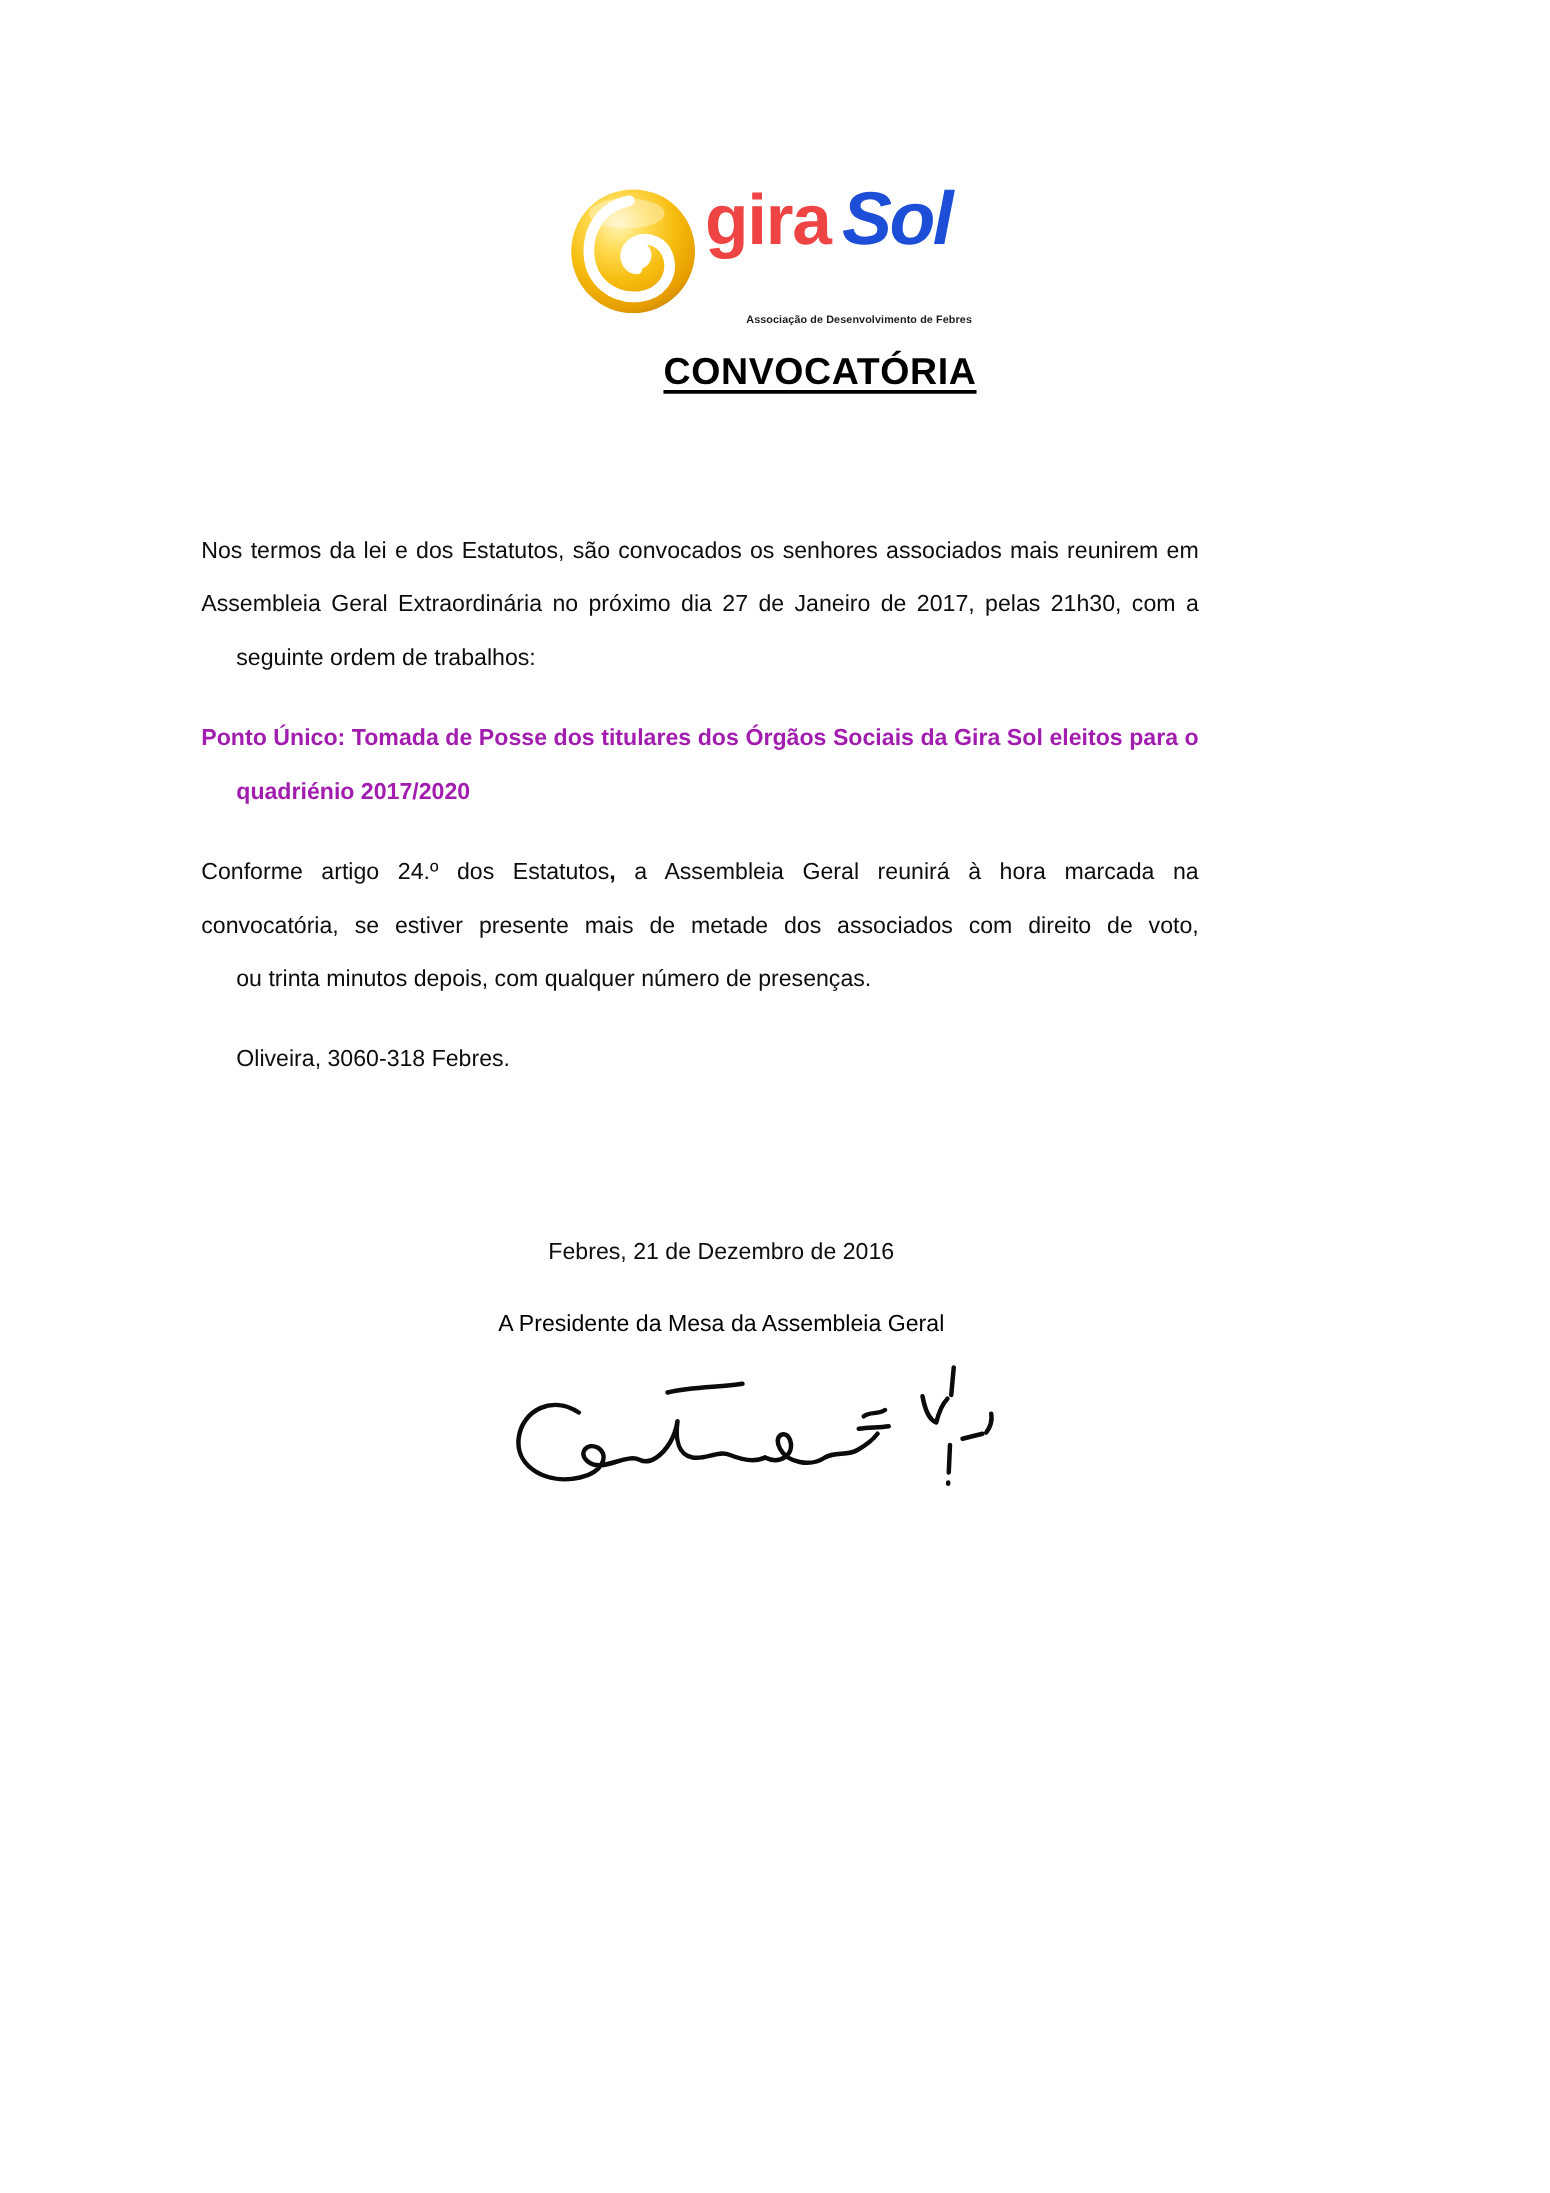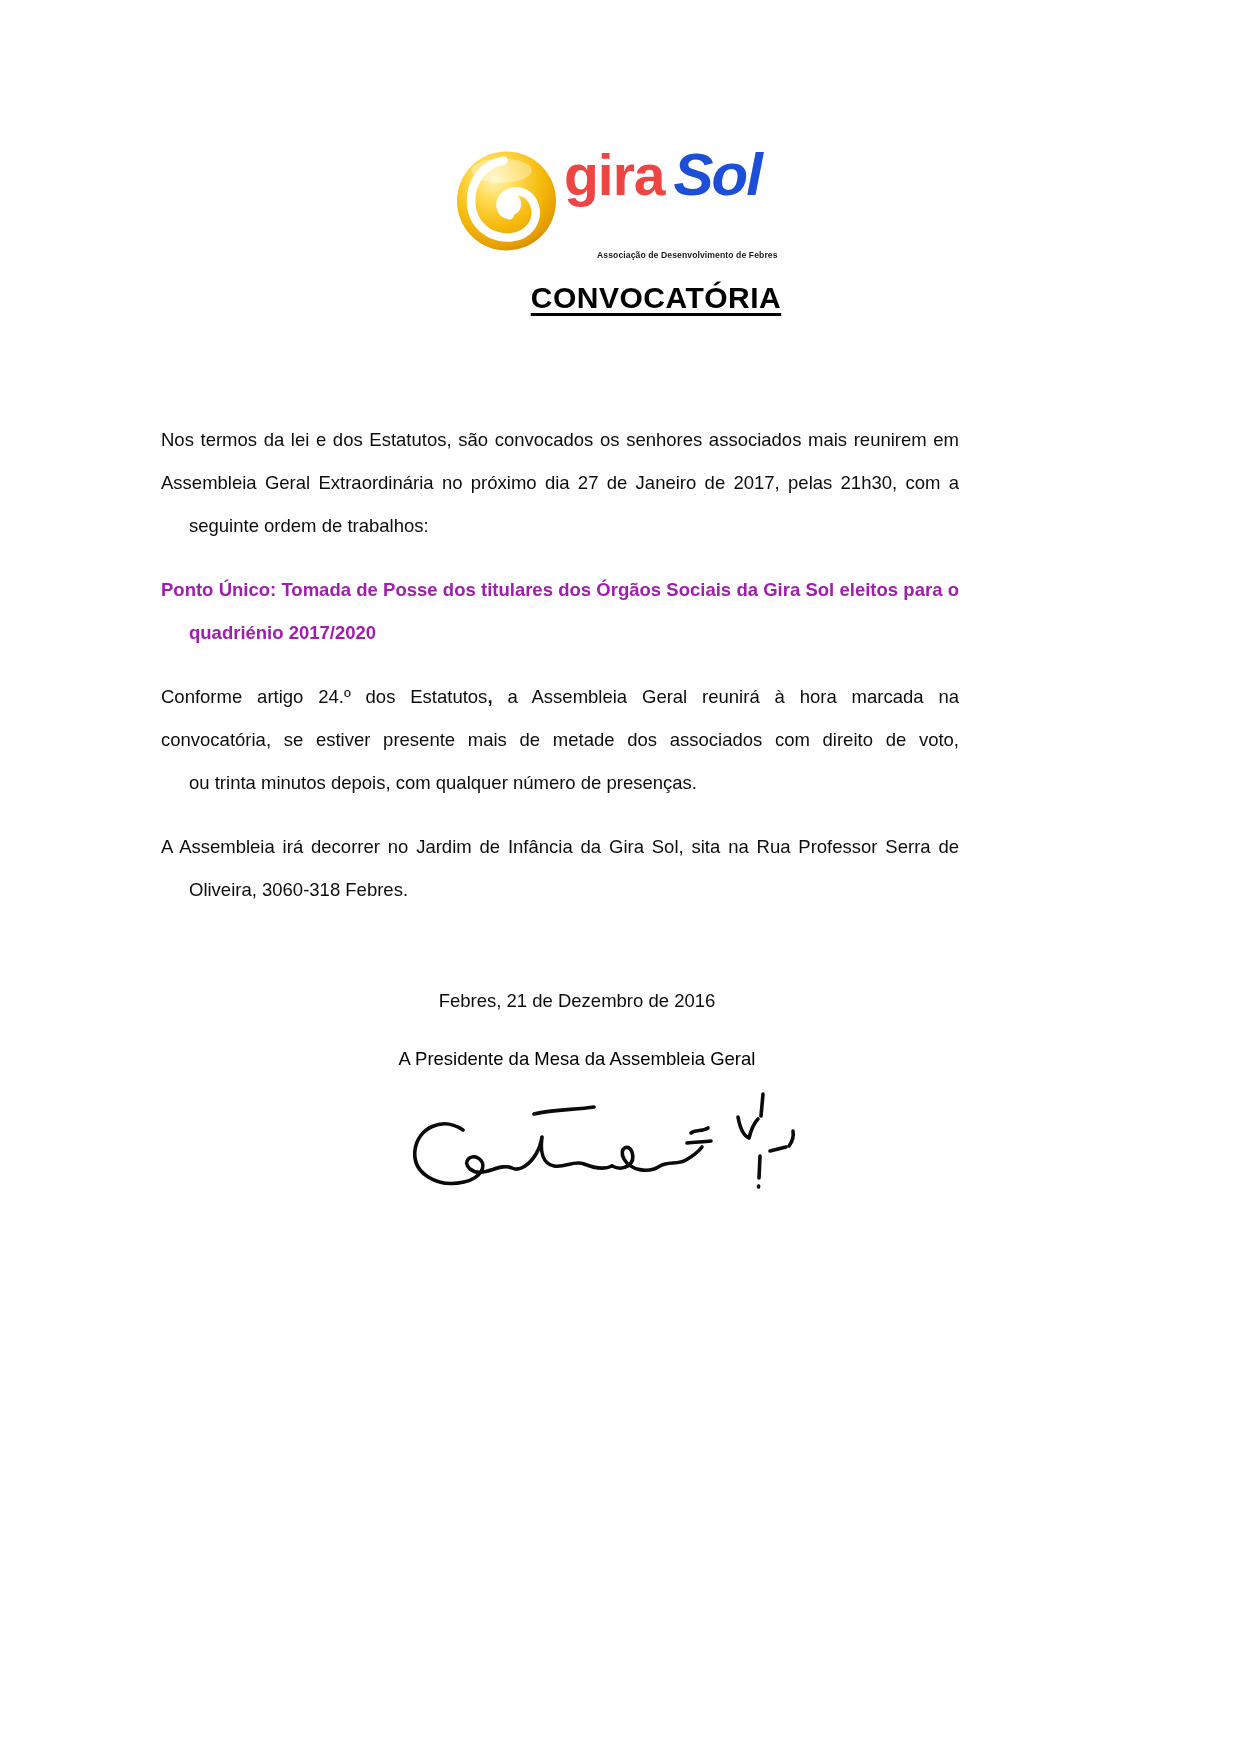--- a/index.html
+++ b/index.html
@@ -81,21 +81,20 @@
       <div class="lline">quadriénio 2017/2020</div>
     </div>
 
     <div class="para">
       <div class="jline"><span>Conforme artigo 24.º dos Estatutos</span><span class="bold">,</span><span> a Assembleia Geral reunirá à hora marcada na</span></div>
       <div class="jline">convocatória, se estiver presente mais de metade dos associados com direito de voto,</div>
       <div class="lline">ou trinta minutos depois, com qualquer número de presenças.</div>
     </div>
 
     <div class="para">
-      <div class="jline">A Assembleia irá decorrer no Jardim de Infância da Gira Sol, sita na Rua Professor Serra de</div>
       <div class="lline">Oliveira, 3060-318 Febres.</div>
     </div>
 
   </div>
 
   <div class="date-line">Febres, 21 de Dezembro de 2016</div>
   <div class="signatory-title">A Presidente da Mesa da Assembleia Geral</div>
 
   <svg class="signature" viewBox="0 0 392 106">
     <path d="M55 44 C34 30 10 42 7 64 C4 88 30 102 56 96 C74 92 80 78 70 72 C62 68 54 76 62 83 C74 93 92 76 104 82 C112 86 122 78 128 68 C131 63 133 57 134 51 C132 66 135 78 146 80 C157 82 166 74 176 78 C186 82 196 84 204 80"></path>

